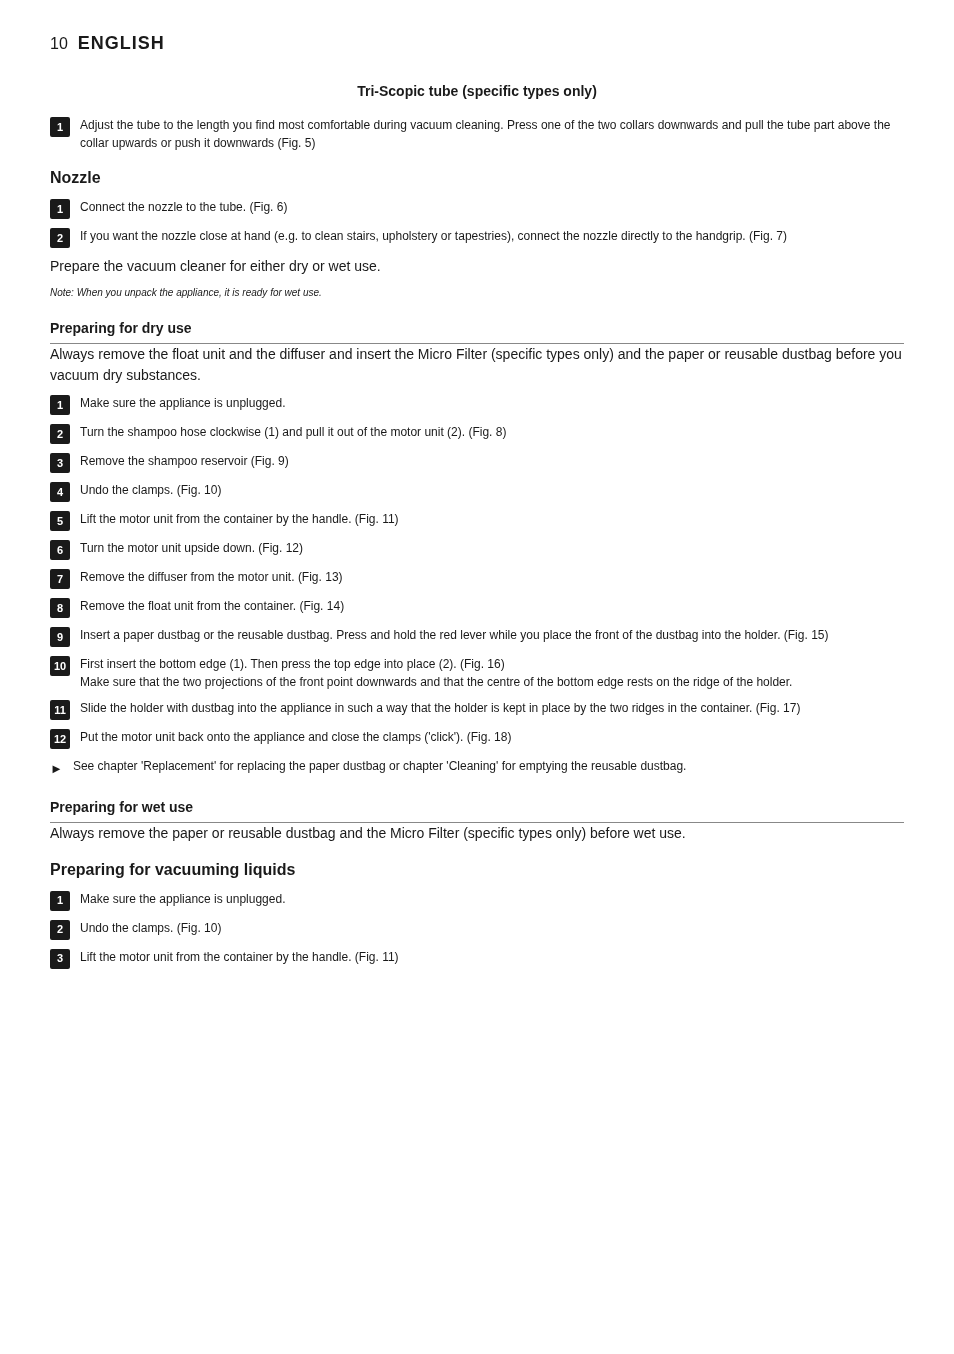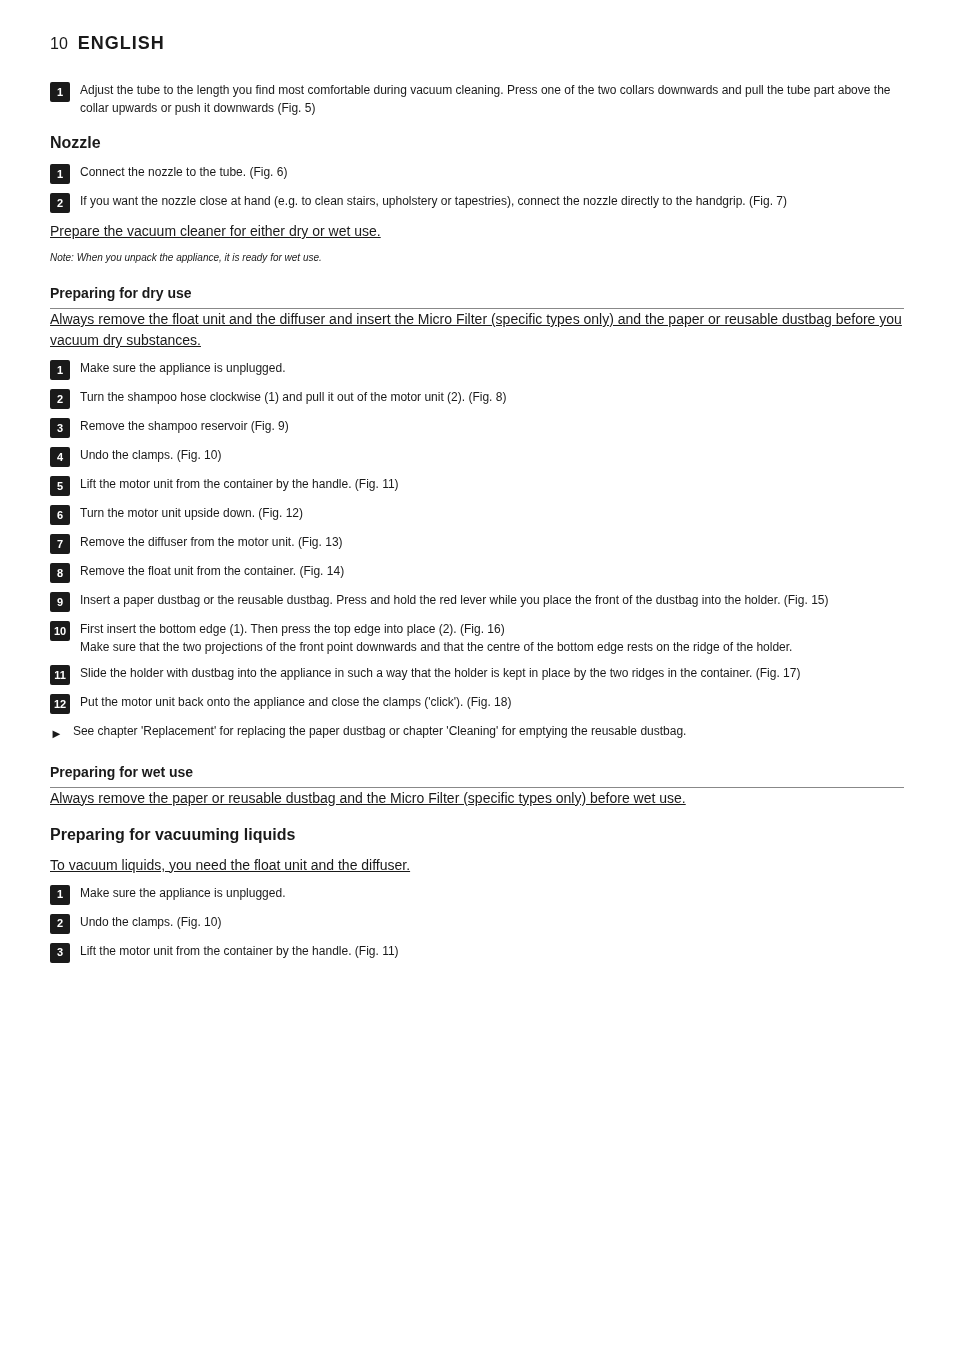--- a/index.html
+++ b/index.html
@@ -80,21 +80,20 @@
     .bullet-triangle {
       margin-right: 10px;
       flex-shrink: 0;
       margin-top: 2px;
       font-size: 13px;
     }
     .plain-text {
       font-size: 14px;
       margin-bottom: 8px;
       line-height: 1.5;
-      text-decoration: underline;
     }
     .italic-text {
       font-style: italic;
       font-size: 10px;
       margin-bottom: 10px;
     }
     .section-block {
       margin-bottom: 10px;
     }
   </style>
@@ -102,20 +101,21 @@
 <body>
 
 <div>
 
   <div class="page-header">
     <span class="page-number">10</span>
     <span class="page-title">ENGLISH</span>
   </div>
 
   <div class="section-block">
+    <div class="section-heading">Tri-Scopic tube (specific types only)</div>
     <div class="numbered-item">
       <span class="num-badge">1</span>
       <span class="item-text">Adjust the tube to the length you find most comfortable during vacuum cleaning. Press one of the two collars downwards and pull the tube part above the collar upwards or push it downwards (Fig. 5)</span>
     </div>
   </div>
 
   <div class="section-block">
     <div class="subsection-heading">Nozzle</div>
     <div class="numbered-item">
       <span class="num-badge">1</span>
@@ -190,21 +190,20 @@
     </div>
   </div>
 
   <div class="section-block">
     <div class="divider-heading">Preparing for wet use</div>
     <p class="plain-text">Always remove the paper or reusable dustbag and the Micro Filter (specific types only) before wet use.</p>
   </div>
 
   <div class="section-block">
     <div class="subsection-heading">Preparing for vacuuming liquids</div>
-    <p class="plain-text">To vacuum liquids, you need the float unit and the diffuser.</p>
     <div class="numbered-item">
       <span class="num-badge">1</span>
       <span class="item-text">Make sure the appliance is unplugged.</span>
     </div>
     <div class="numbered-item">
       <span class="num-badge">2</span>
       <span class="item-text">Undo the clamps. (Fig. 10)</span>
     </div>
     <div class="numbered-item">
       <span class="num-badge">3</span>

